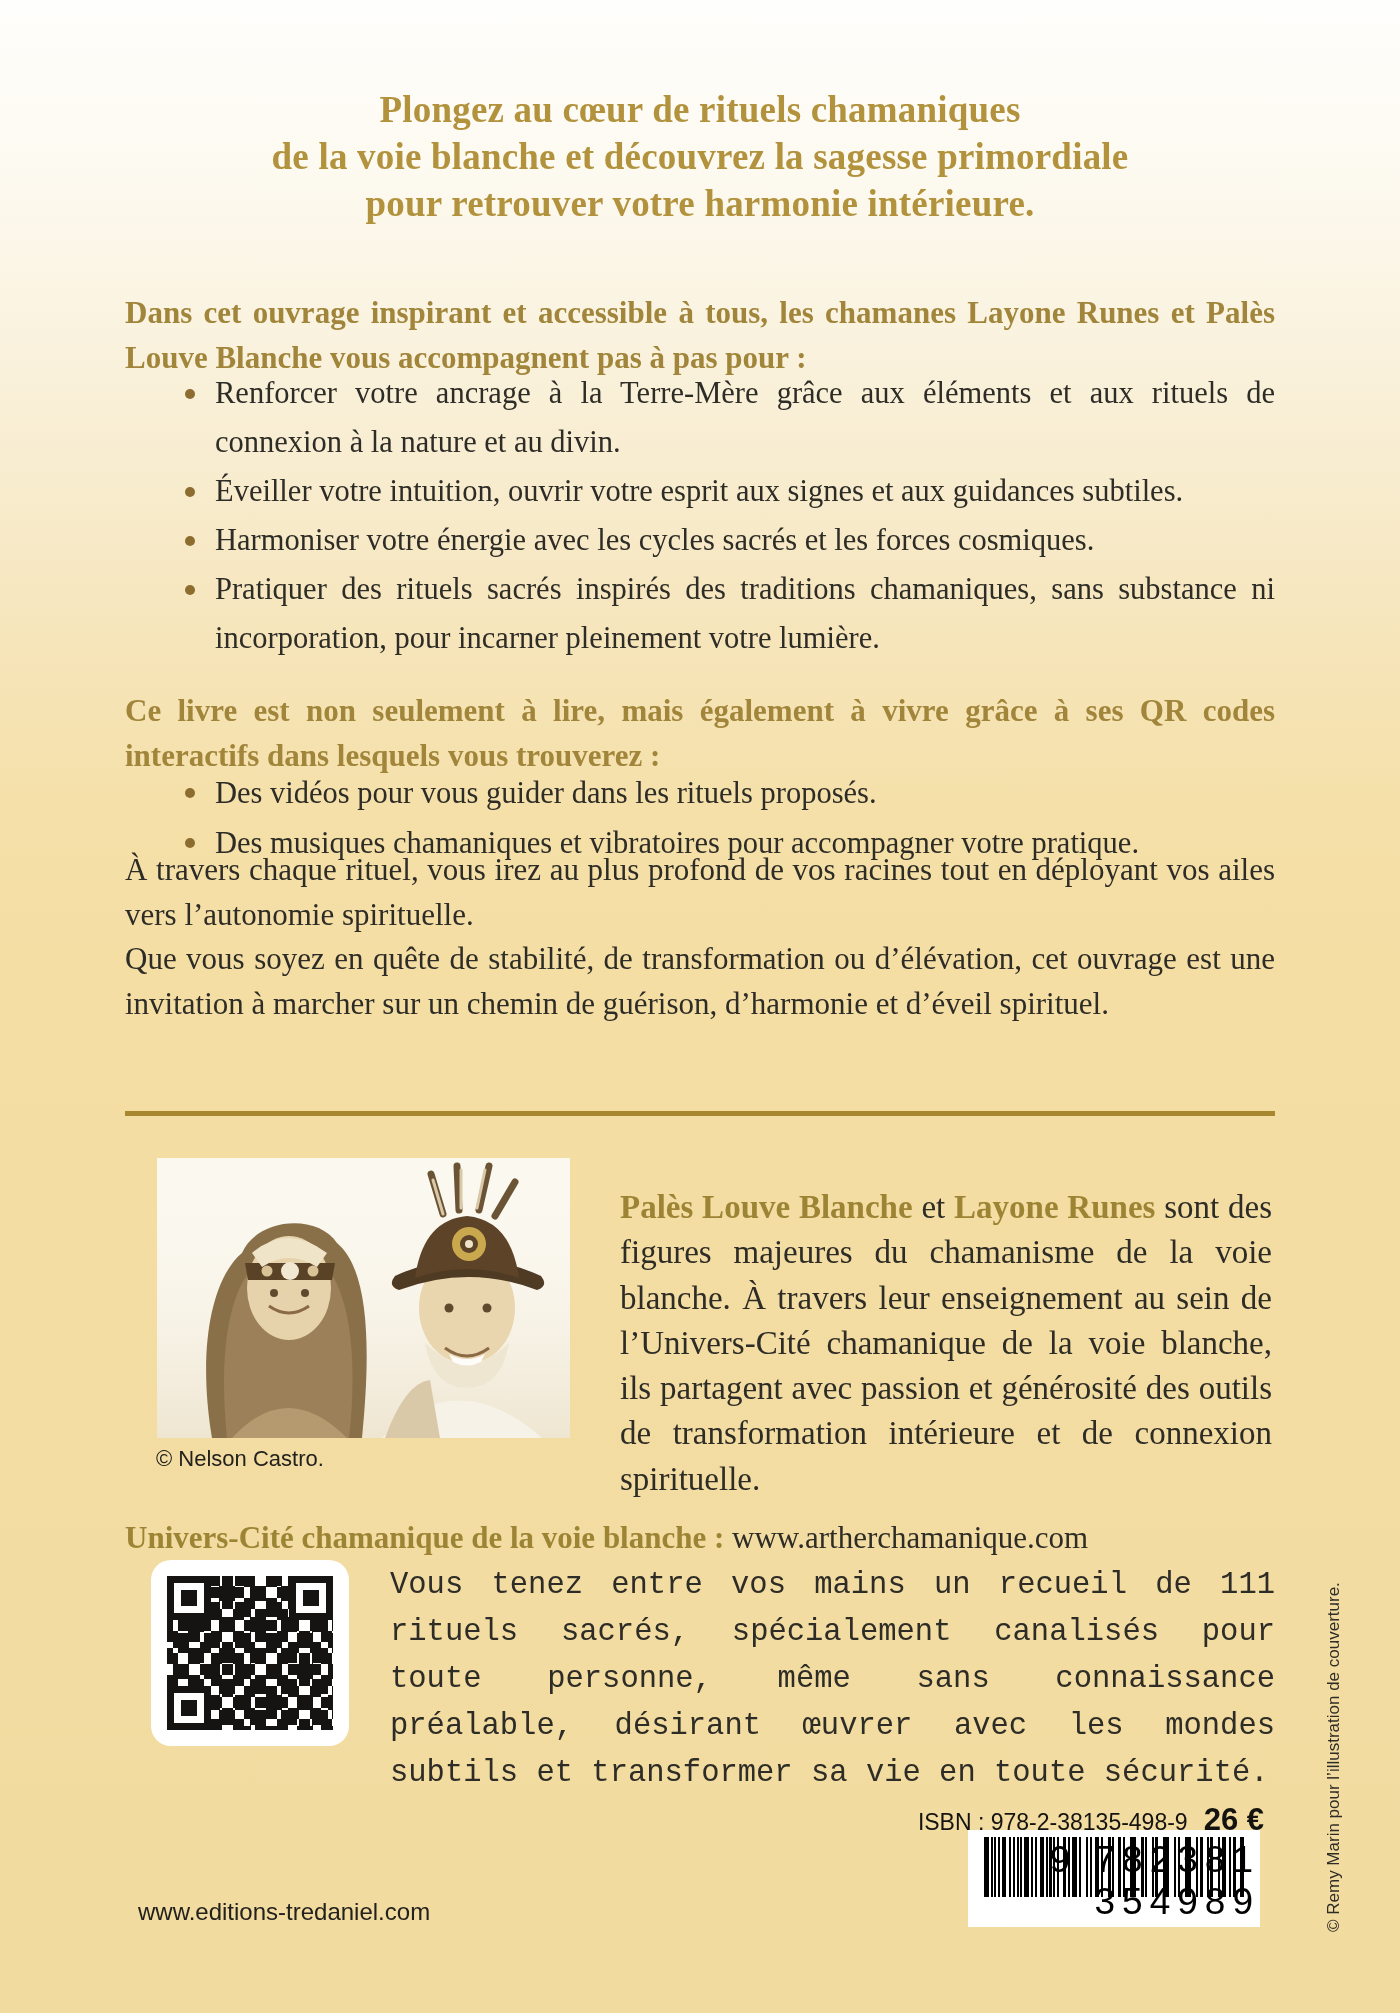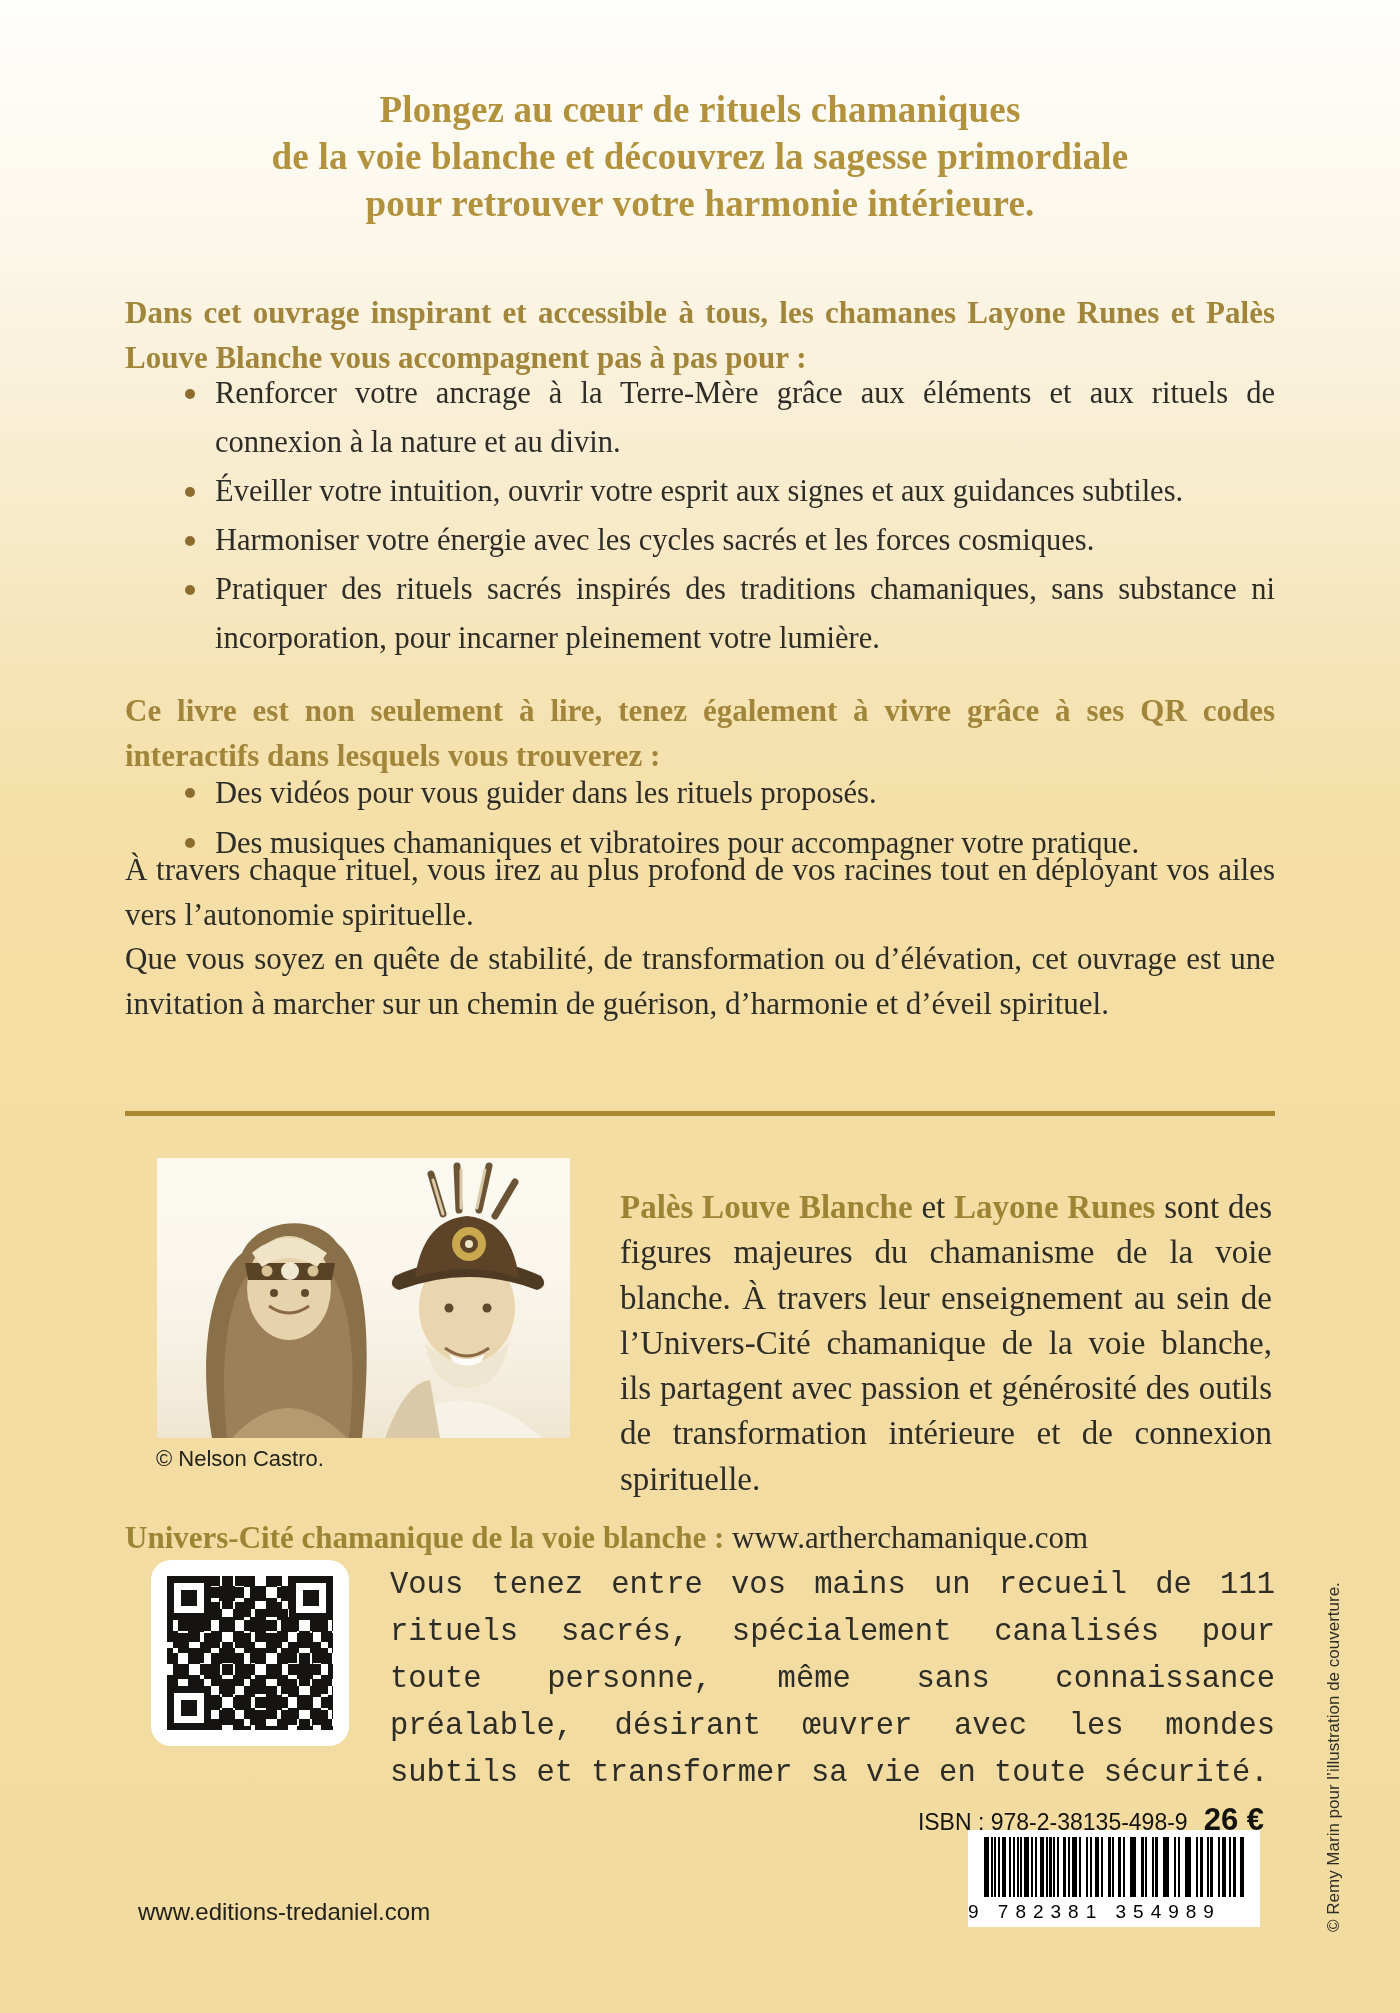--- a/index.html
+++ b/index.html
@@ -124,23 +124,23 @@
   }
   .barcode-bars{
     position:absolute;left:16px;right:16px;top:7px;height:60px;
     border-left:3px solid #000;border-right:3px solid #000;
     background:
       repeating-linear-gradient(90deg,#000 0 2px,transparent 2px 4px,#000 4px 6px,transparent 6px 11px),
       repeating-linear-gradient(90deg,transparent 0 7px,#000 7px 9px,transparent 9px 16px,#000 16px 19px,transparent 19px 23px);
   }
   .barcode-digits{
     position:absolute;left:0;right:0;bottom:4px;
-    text-align:left;background:transparent;
-    font-family:"Liberation Sans", sans-serif;
-    font-size:19px;letter-spacing:7px;color:#000;
+    text-align:right;background:transparent;
+    font-family:"Liberation Sans", sans-serif;
+    font-size:37px;letter-spacing:7px;color:#000;
   }
   .publisher-site{
     position:absolute;left:138px;top:1898px;
     font-family:"Liberation Sans", sans-serif;
     font-size:24px;color:#23211d;
   }
   .cover-credit{
     position:absolute;left:1344px;top:1912px;
     transform:rotate(-90deg);transform-origin:left bottom;
     white-space:nowrap;
@@ -159,21 +159,21 @@
 
   <div class="gold-par p1">Dans cet ouvrage inspirant et accessible à tous, les chamanes Layone Runes et Palès Louve Blanche vous accompagnent pas à pas pour :</div>
 
   <ul class="bullets b1">
     <li>Renforcer votre ancrage à la Terre-Mère grâce aux éléments et aux rituels de connexion à la nature et au divin.</li>
     <li>Éveiller votre intuition, ouvrir votre esprit aux signes et aux guidances subtiles.</li>
     <li>Harmoniser votre énergie avec les cycles sacrés et les forces cosmiques.</li>
     <li>Pratiquer des rituels sacrés inspirés des traditions chamaniques, sans substance ni incorporation, pour incarner pleinement votre lumière.</li>
   </ul>
 
-  <div class="gold-par p2">Ce livre est non seulement à lire, tenez également à vivre grâce à ses QR codes interactifs dans lesquels vous trouverez :</div>
+  <div class="gold-par p2">Ce livre est non seulement à lire, mais également à vivre grâce à ses QR codes interactifs dans lesquels vous trouverez :</div>
 
   <ul class="bullets b2">
     <li>Des vidéos pour vous guider dans les rituels proposés.</li>
     <li>Des musiques chamaniques et vibratoires pour accompagner votre pratique.</li>
   </ul>
 
   <div class="closing">À travers chaque rituel, vous irez au plus profond de vos racines tout en déployant vos ailes vers l’autonomie spirituelle.
 Que vous soyez en quête de stabilité, de transformation ou d’élévation, cet ouvrage est une invitation à marcher sur un chemin de guérison, d’harmonie et d’éveil spirituel.</div>
 
   <hr class="rule">

